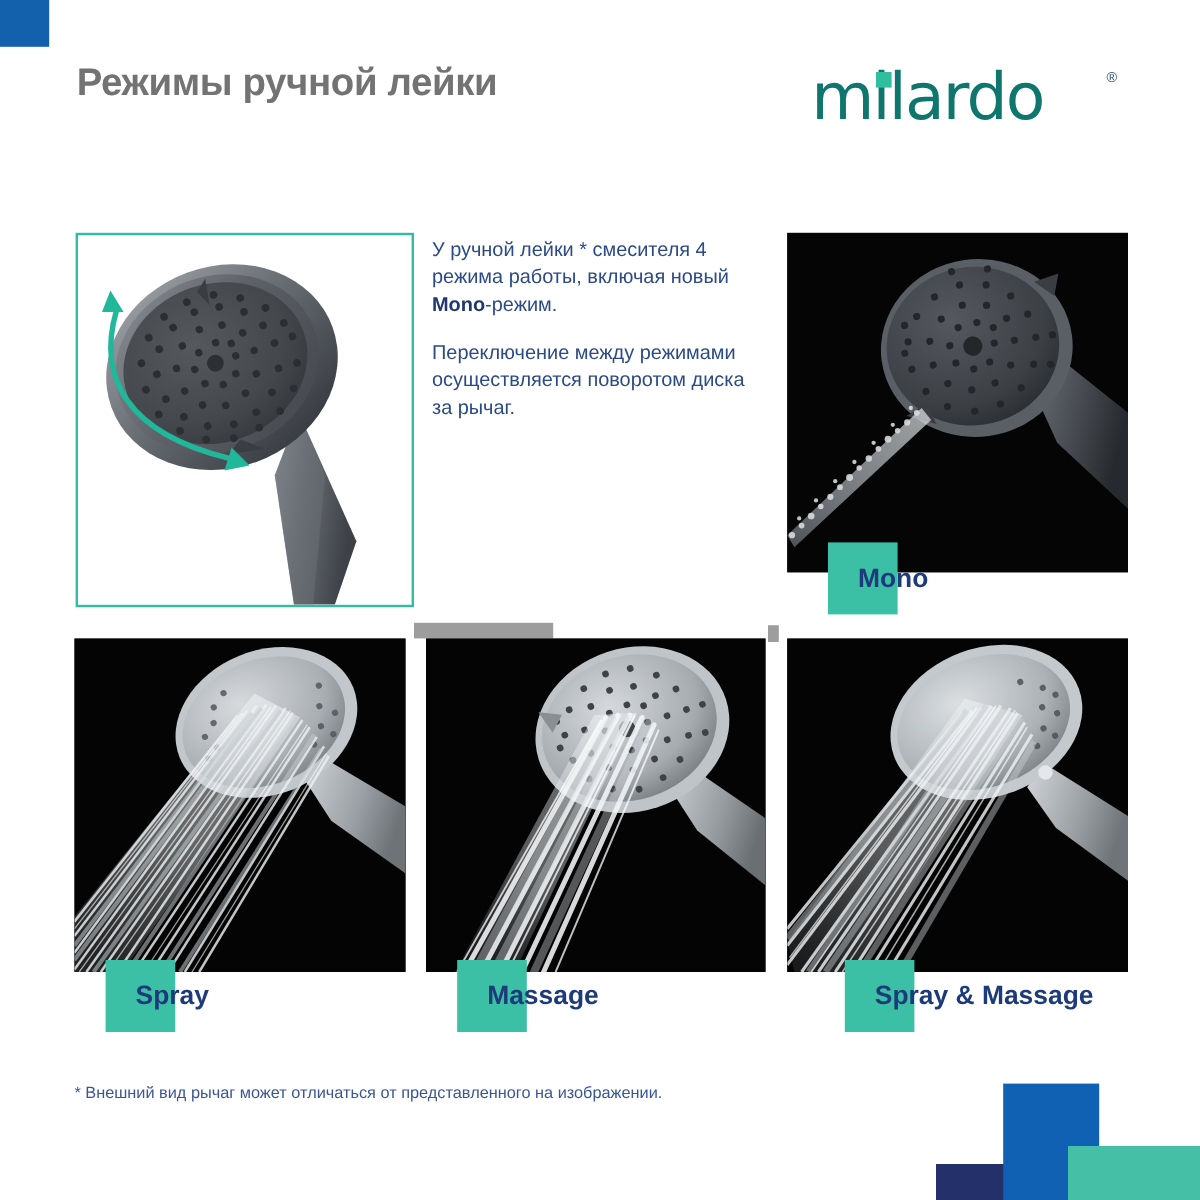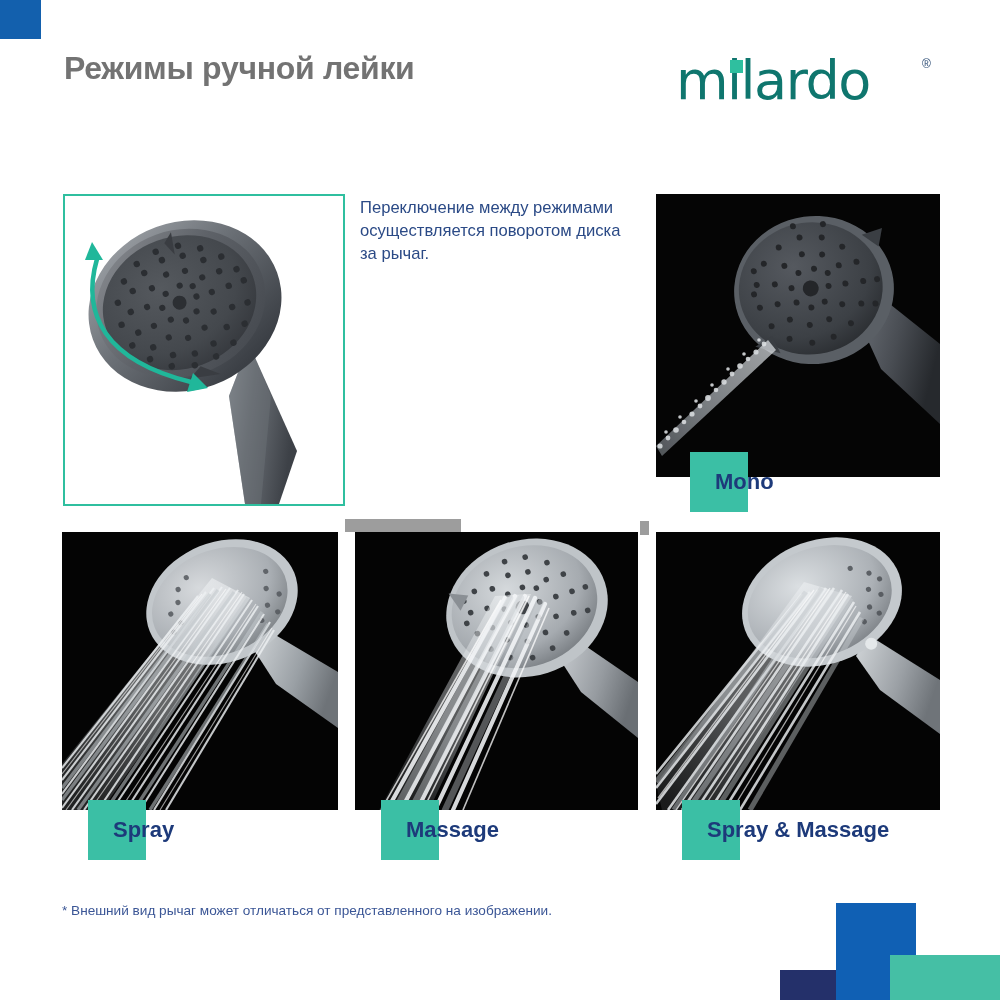--- a/index.html
+++ b/index.html
@@ -150,21 +150,21 @@
     position: absolute;
     left: 25px;
     font-size: 22px;
     font-weight: bold;
     color: #1d3a7a;
     white-space: nowrap;
   }
   .label-mono  { left: 690px; top: 452px; }
   .label-spray { left: 88px;  top: 800px; }
   .label-mass  { left: 381px; top: 800px; }
-  .label-sm    { left: 682px; top: 800px; }
+  .label-sm    { left: 704px; top: 800px; }
 
   
   .footnote {
     position: absolute;
     left: 62px; top: 903px;
     font-size: 13.6px;
     color: #3b5696;
     white-space: nowrap;
   }
 </style>
@@ -286,20 +286,21 @@
 
       <g stroke="#20b79a" stroke-width="4.5" fill="none" stroke-linecap="round">
         <path d="M32 63 C16 118, 40 165, 126 186"></path>
       </g>
       <polygon points="27,46 38,64 20,64" fill="#20b79a"></polygon>
       <polygon points="143,192 122,196 128,177" fill="#20b79a"></polygon>
     </svg>
   </div>
 
   <div class="desc">
+    <p><span>У ручной лейки * смесителя 4 режима работы, включая новый </span><b>Mono</b><span>-режим.</span></p>
     <p>Переключение между режимами осуществляется поворотом диска за рычаг.</p>
   </div>
 
   <div class="panel panel-mono">
     <svg width="284" height="283" viewBox="0 0 284 283">
       <rect width="284" height="283" fill="#050505"></rect>
       <defs>
         <linearGradient id="mHandle" x1="0" y1="0" x2="1" y2="0.4">
           <stop offset="0%" stop-color="#6d7279"></stop>
           <stop offset="55%" stop-color="#494d53"></stop>

